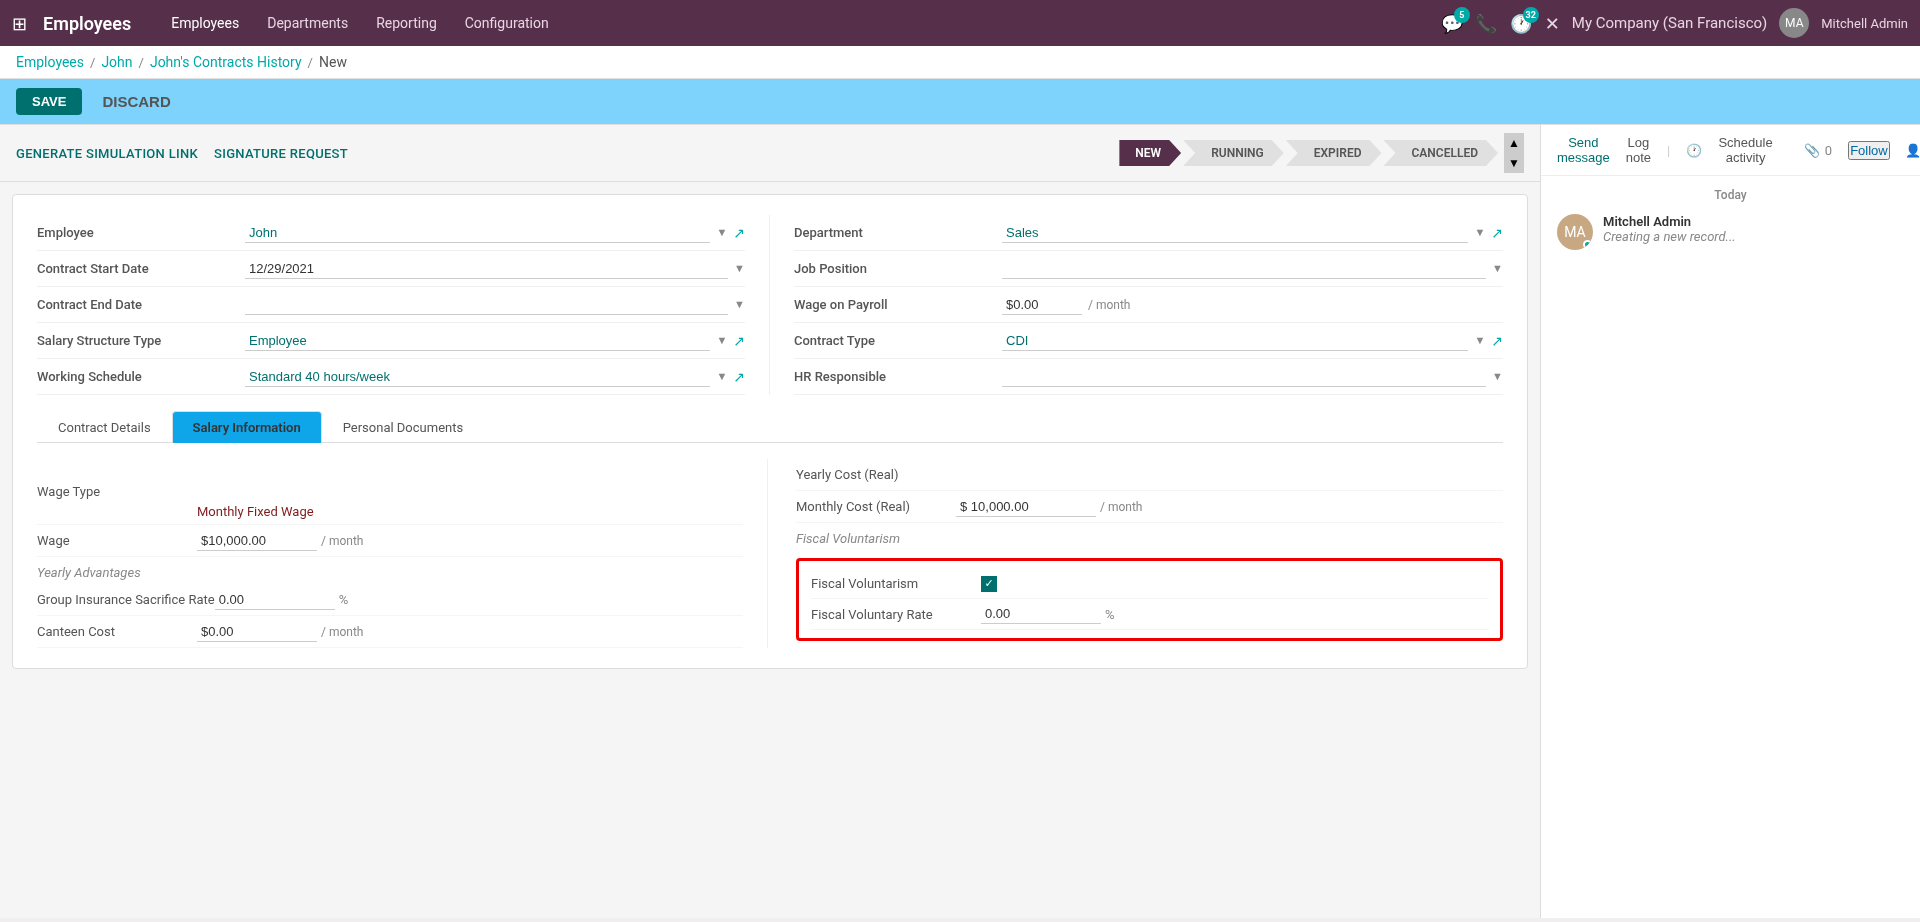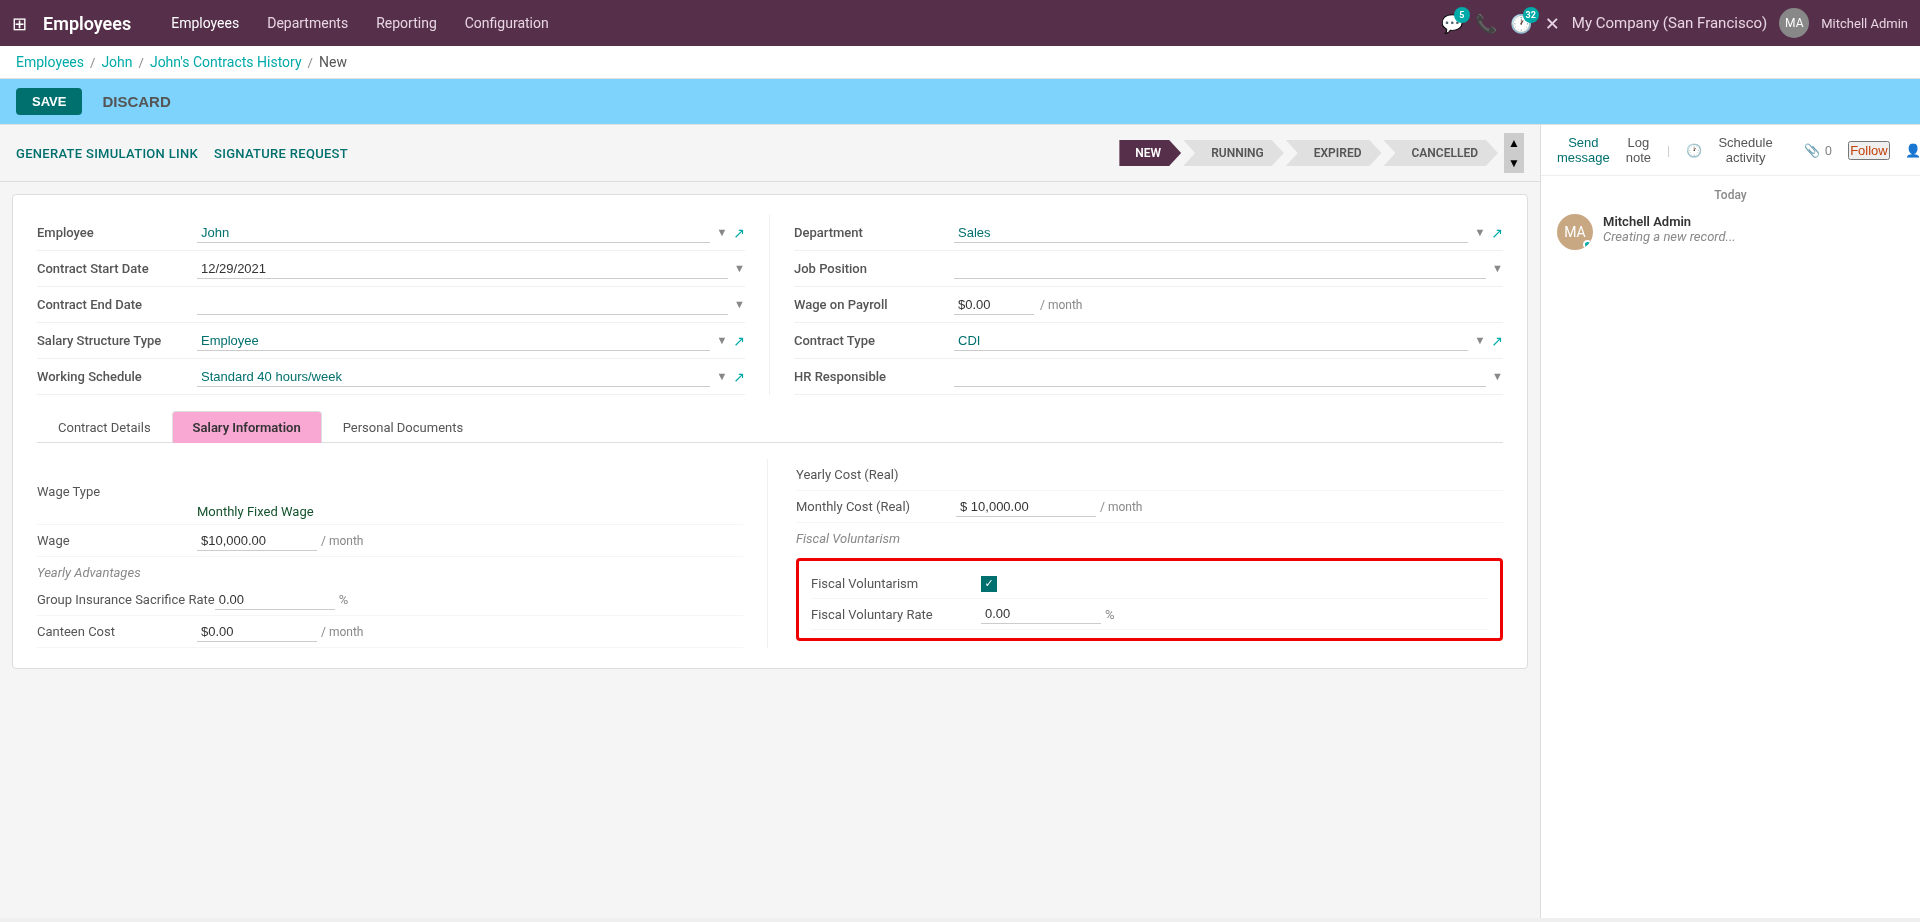--- a/index.html
+++ b/index.html
@@ -151,20 +151,21 @@
       margin-bottom: 20px;
       background: transparent;
     }
     .contract-ref-input::placeholder { color: #bbb; }
     .field-row {
       display: flex;
       align-items: center;
       padding: 6px 0;
       border-bottom: 1px solid #f0f0f0;
       min-height: 36px;
+      gap: 48px;
     }
     .field-label {
       min-width: 160px;
       color: #555;
       font-size: 13px;
       font-weight: 500;
       padding-right: 8px;
     }
     .field-value {
       flex: 1;
@@ -199,21 +200,21 @@
       cursor: pointer;
       font-size: 13px;
       color: #555;
       border: 1px solid transparent;
       border-bottom: none;
       border-radius: 4px 4px 0 0;
       margin-bottom: -1px;
     }
     .tab.active {
       border-color: #ddd;
-      background: #f9a8d4;
+      background: #0ea5e9;
       color: #333;
       font-weight: 600;
     }
 
     
     .salary-grid {
       display: grid;
       grid-template-columns: 1fr 1fr;
       gap: 4px;
     }
@@ -301,21 +302,21 @@
     }
     .chatter-btn {
       color: #555;
       cursor: pointer;
       font-size: 13px;
       background: none;
       border: none;
     }
     .chatter-btn.primary { color: #00706e; font-weight: 500; }
     .chatter-counter { display: flex; align-items: center; gap: 4px; color: #888; font-size: 13px; }
-    .chatter-follow { color: #c2410c; cursor: pointer; font-size: 13px; }
+    .chatter-follow { color: #0369a1; cursor: pointer; font-size: 13px; }
     .chatter-body { padding: 12px 16px; flex: 1; overflow-y: auto; }
     .today-label { text-align: center; color: #888; font-size: 12px; margin-bottom: 12px; font-weight: 500; }
     .message-row { display: flex; gap: 10px; align-items: flex-start; }
     .msg-avatar { width: 36px; height: 36px; border-radius: 50%; background: #c8a882; overflow: hidden; display: flex; align-items: center; justify-content: center; font-size: 14px; color: #fff; position: relative; flex-shrink: 0; }
     .msg-avatar .online-dot { position: absolute; bottom: 1px; right: 1px; width: 9px; height: 9px; background: #00aaa9; border-radius: 50%; border: 2px solid #fff; }
     .msg-content { flex: 1; }
     .msg-author { font-weight: 600; color: #333; font-size: 13px; }
     .msg-text { color: #888; font-size: 13px; font-style: italic; }
 
     .percent-sign { color: #888; font-size: 13px; }
@@ -490,21 +491,21 @@
           <div class="tab">Personal Documents</div>
         </div>
 
         <div class="salary-grid">
 
           <div class="left-col">
 
             <div class="salary-field-row">
               <span class="salary-label">Wage Type</span>
               <div class="salary-value">
-                <span style="color:#14532d;font-size:13px;margin-top:40px;">Monthly Fixed Wage</span>
+                <span style="color:#7f1d1d;font-size:13px;margin-top:40px;">Monthly Fixed Wage</span>
               </div>
             </div>
 
             <div class="salary-field-row">
               <span class="salary-label">Wage</span>
               <div class="salary-value">
                 <input type="text" class="salary-input" value="$10,000.00" style="">
                 <span class="unit-label">/ month</span>
               </div>
             </div>

